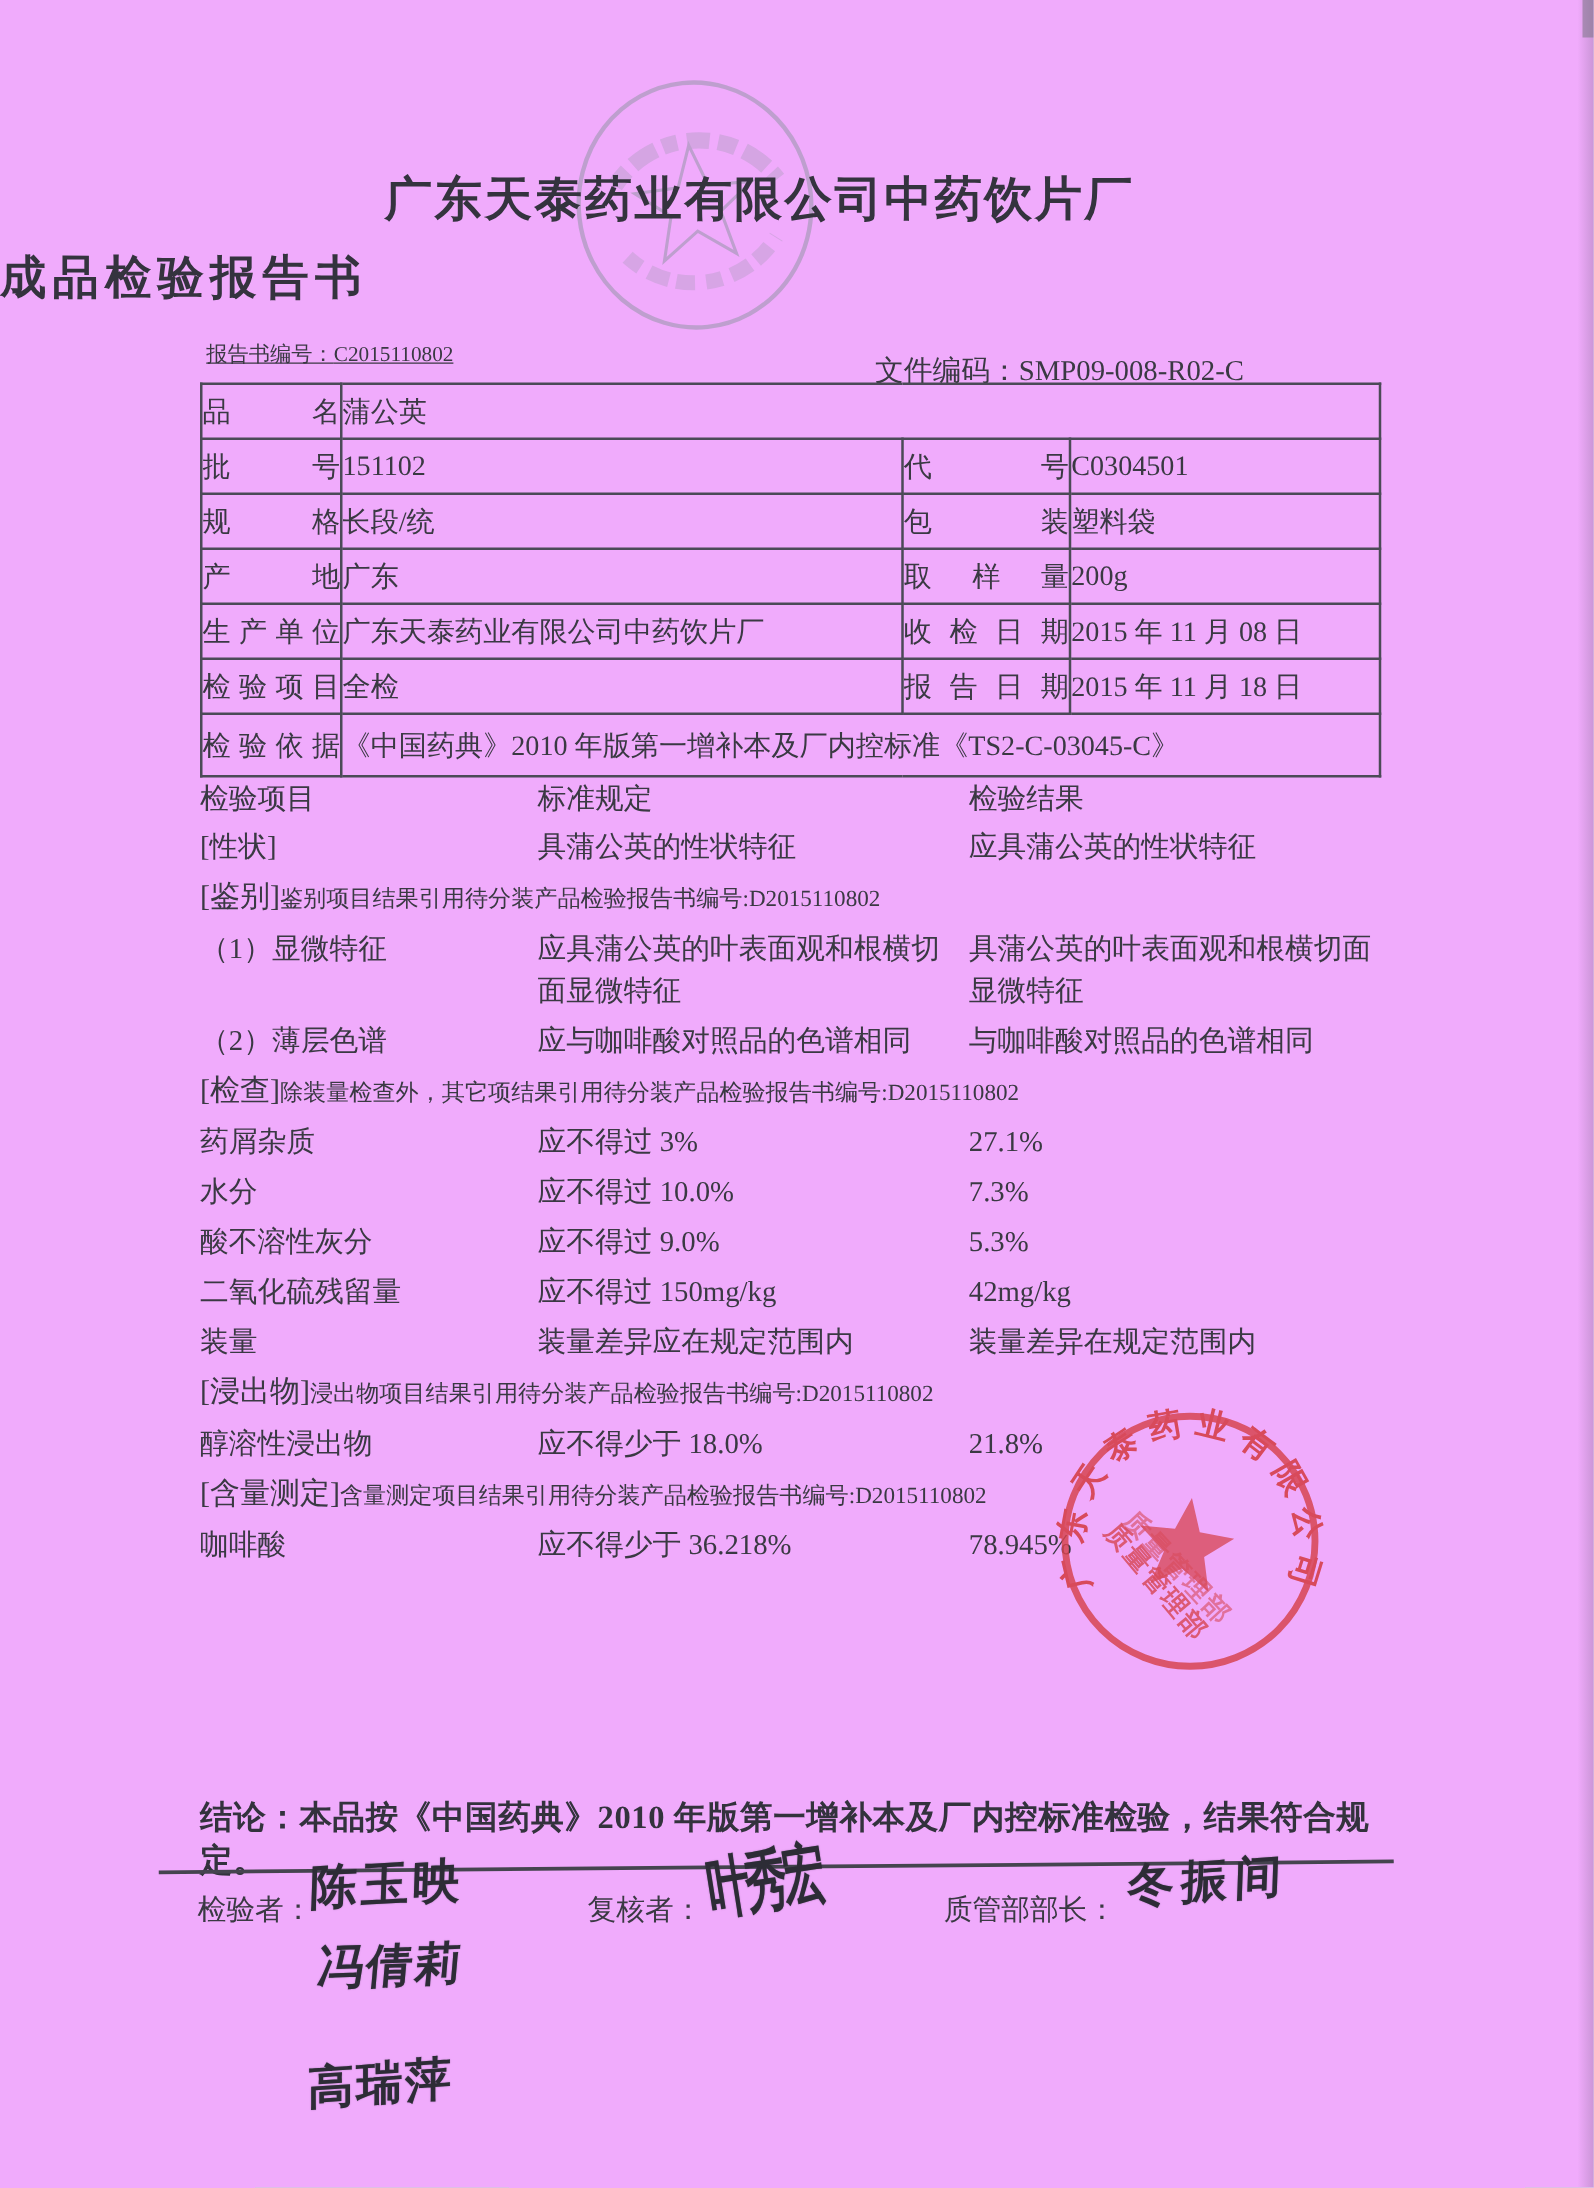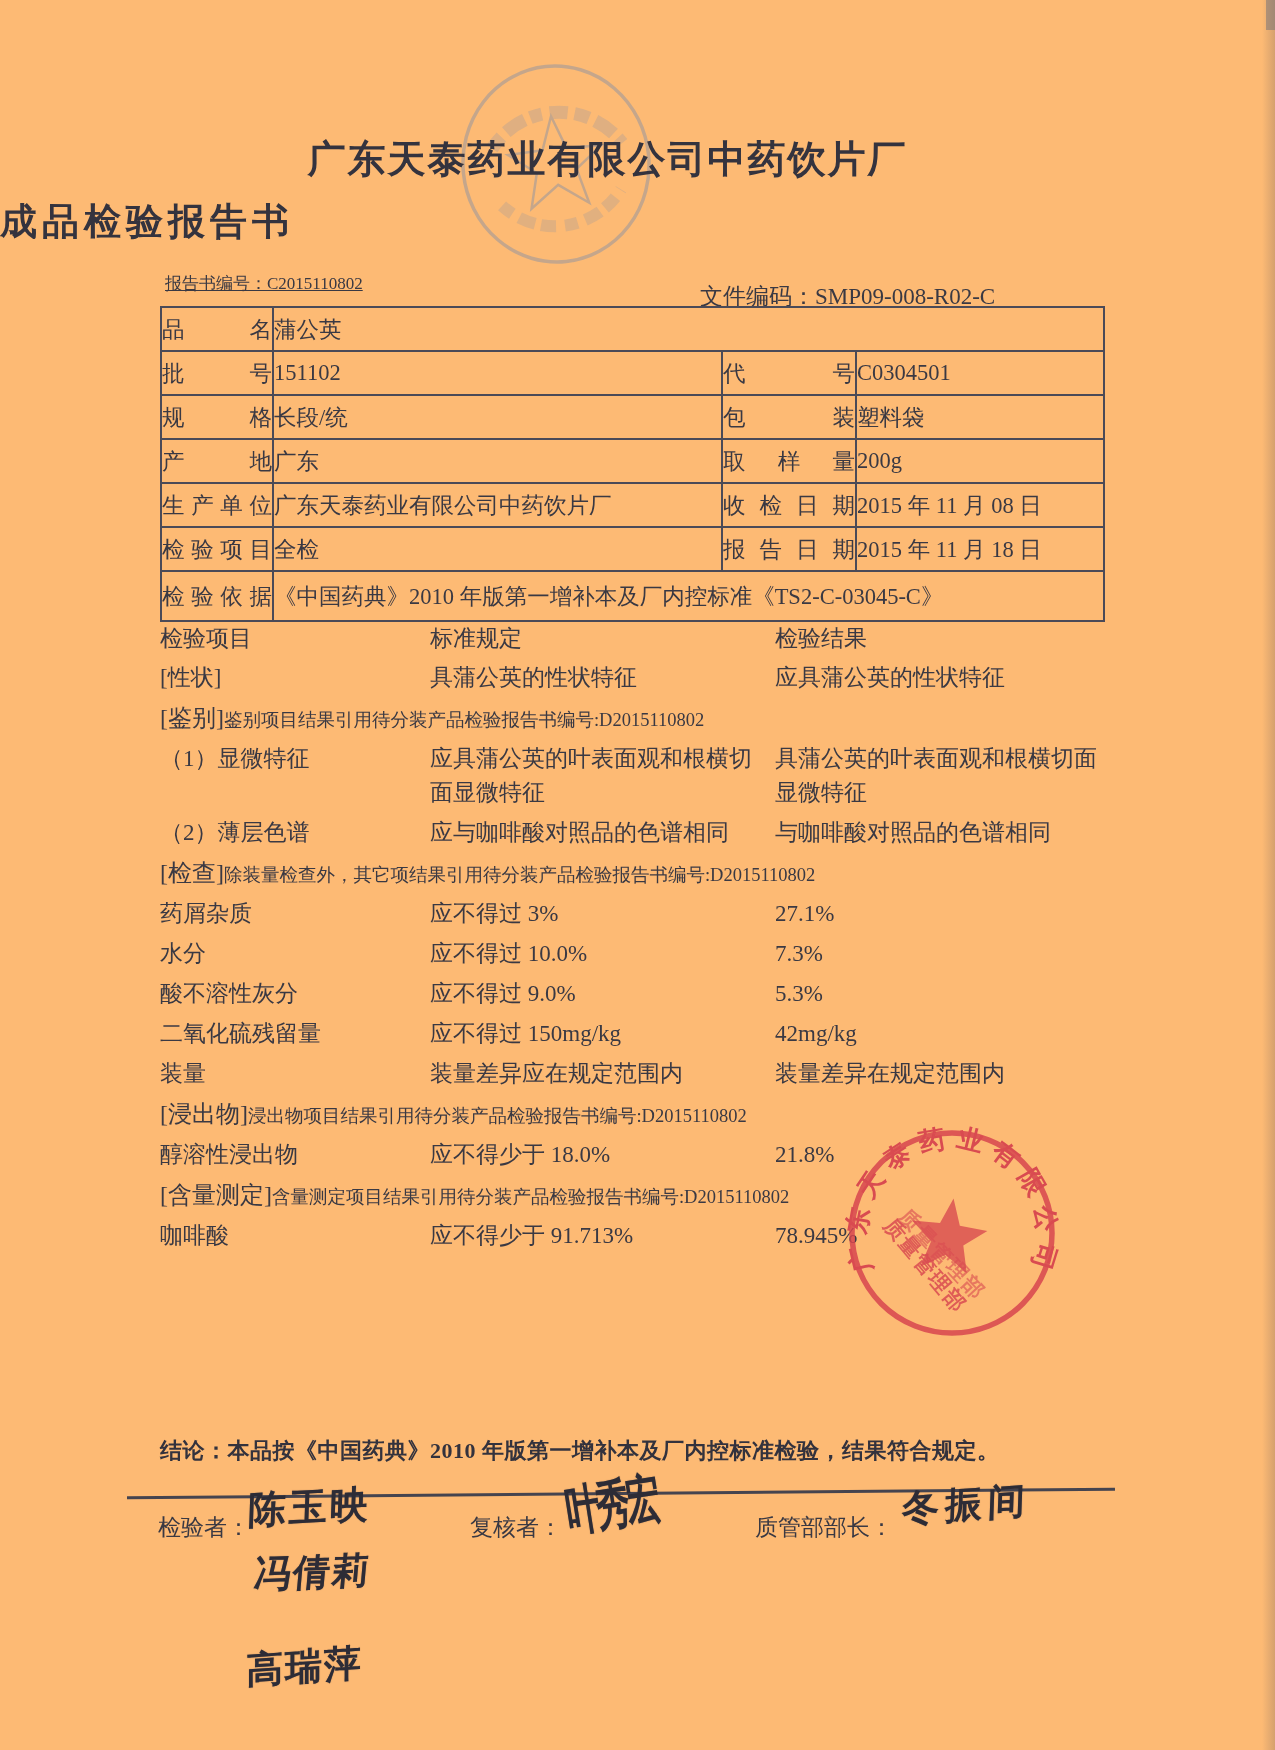--- a/index.html
+++ b/index.html
@@ -1,18 +1,18 @@
 <!DOCTYPE html>
 <html><head>
 <meta charset="utf-8">
 <style>
   html,body{margin:0;padding:0;background:#cfcfd6;}
   .page{
     position:relative;width:1275px;height:1750px;margin:0 auto;
-    background:#fdba74;overflow:hidden;
+    background:#f0abfc;overflow:hidden;
     font-family:"Liberation Serif","DejaVu Serif",serif;color:#3a3943;
   }
   .scan-edge-r{position:absolute;top:0;right:0;width:13px;height:100%;
     background:linear-gradient(to right,rgba(70,70,85,0),rgba(70,70,85,.22));}
   .scan-corner{position:absolute;top:0;right:0;width:9px;height:30px;background:#70707a;opacity:.5;}
 
   .title1{position:absolute;left:0;top:134px;width:1215px;text-align:center;
     font-size:38px;font-weight:bold;letter-spacing:2px;color:#34333e;z-index:2;}
   .title2{position:absolute;left:0;top:197px;width:1165px;
     font-size:37px;font-weight:bold;letter-spacing:5px;color:#34333e;z-index:2;}
@@ -33,21 +33,21 @@
 
   .results{position:absolute;left:160px;top:622px;width:952px;font-size:23px;line-height:34px;}
   .r-row{display:grid;grid-template-columns:255px 330px 1fr;column-gap:15px;margin-bottom:6px;align-items:start;}
   .r-head{margin-bottom:5px;}
   .r-sec{margin:0 0 5px 0;line-height:34px;}
   .sec-head{font-size:24px;}
   .sec-note{font-size:18.5px;}
 
   .stamp-red{position:absolute;left:845px;top:1126px;z-index:3;opacity:.92;}
 
-  .conclusion{position:absolute;left:160px;top:1436px;width:970px;font-size:22px;
+  .conclusion{position:absolute;left:160px;top:1436px;width:970px;font-size:26px;
     font-weight:bold;letter-spacing:.5px;color:#33323d;font-family:Liberation Serif, serif;}
   .rule{position:absolute;left:127px;top:1492px;width:988px;height:3px;background:#45444f;
     transform:rotate(-.5deg);}
 
   .sig-label{position:absolute;font-size:23px;white-space:nowrap;}
   .lbl-examiner{left:158px;top:1512px;}
   .lbl-reviewer{left:470px;top:1512px;}
   .lbl-qa{left:755px;top:1512px;}
   .sig{position:absolute;font-weight:bold;color:#2d2c36;white-space:nowrap;
     text-shadow:0 0 1px rgba(40,40,55,.55);}
@@ -177,21 +177,21 @@
     <div class="r-row">
       <span>醇溶性浸出物</span>
       <span>应不得少于 18.0%</span>
       <span>21.8%</span>
     </div>
 
     <div class="r-sec"><span class="sec-head">[含量测定]</span><span class="sec-note">含量测定项目结果引用待分装产品检验报告书编号:D2015110802</span></div>
 
     <div class="r-row">
       <span>咖啡酸</span>
-      <span>应不得少于 91.713%</span>
+      <span>应不得少于 36.218%</span>
       <span>78.945%</span>
     </div>
   </div>
 
   <svg class="stamp-red" width="218" height="218" viewBox="0 0 218 218">
     <defs>
       <path id="arcR" d="M 37 157 A 86 86 0 1 1 178 156" fill="none"></path>
     </defs>
     <circle cx="107" cy="107" r="100" fill="none" stroke="#d6424e" stroke-width="5.5" opacity=".9"></circle>
     <text font-size="26" font-weight="bold" fill="#d6424e" letter-spacing="9" font-family="Liberation Serif, DejaVu Serif, serif">

